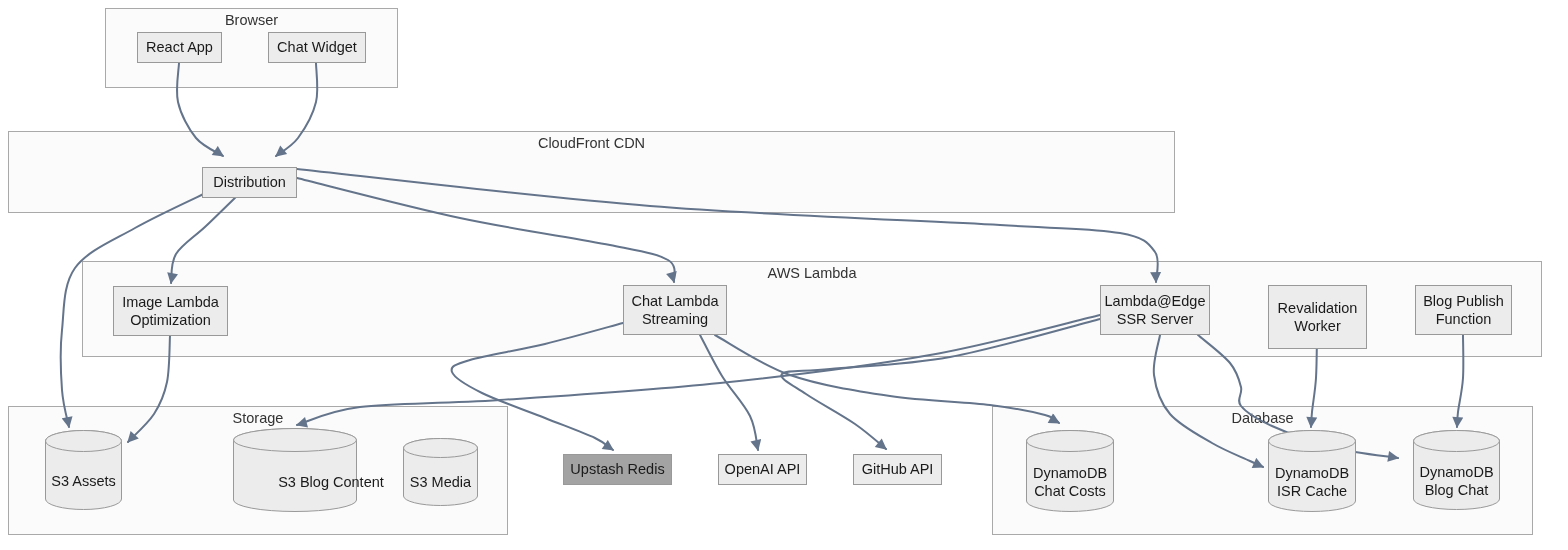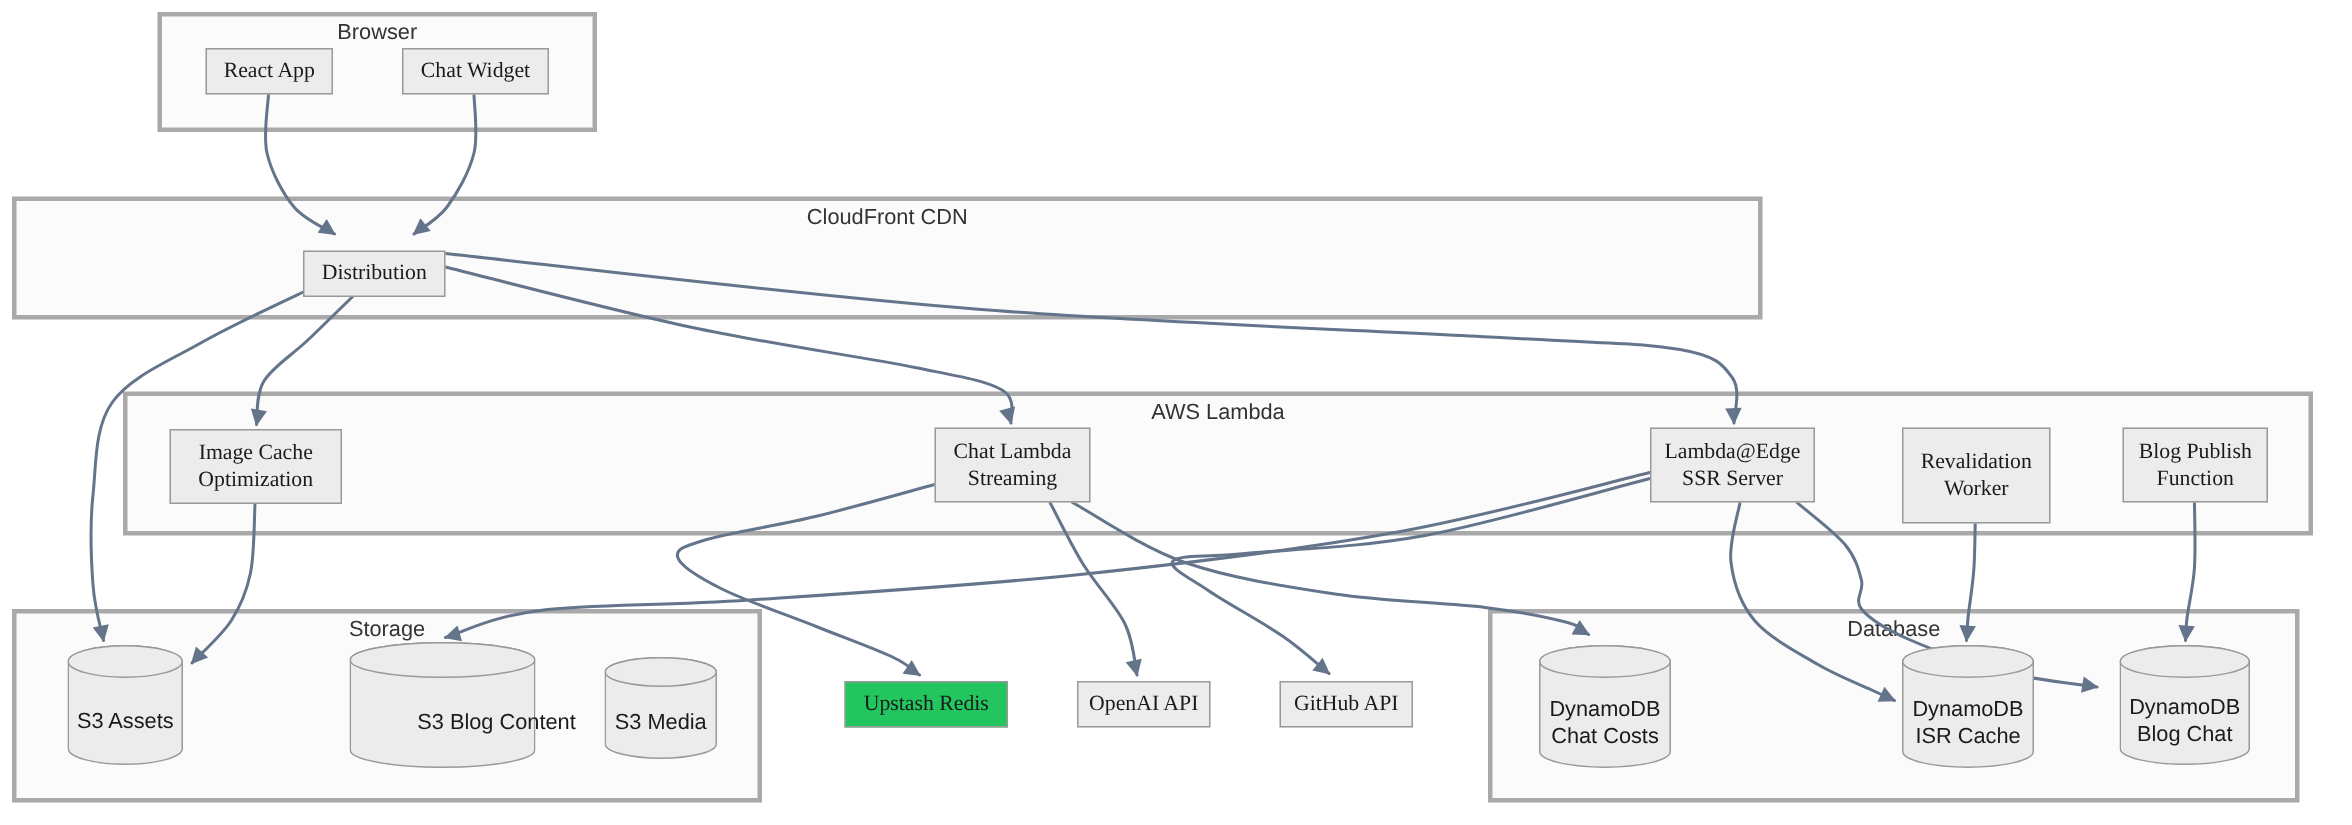--- a/index.html
+++ b/index.html
@@ -1,23 +1,23 @@
 <!DOCTYPE html>
 <html><head>
 <meta charset="utf-8">
 <style>
   html,body{margin:0;padding:0;background:#ffffff;}
   body{font-family:"Liberation Sans","DejaVu Sans",sans-serif;}
   #diagram{position:relative;overflow:hidden;background:#ffffff;}
-  .group{position:absolute;box-sizing:border-box;border:3px solid #701a75;background:#fbfbfb;}
+  .group{position:absolute;box-sizing:border-box;border:1px solid #701a75;background:#fbfbfb;}
   .group-label{position:absolute;top:3px;left:0;width:100%;text-align:center;
     font-size:14.5px;color:#333;white-space:nowrap;}
   .node{position:absolute;box-sizing:border-box;border:1px solid #999;background:#ececec;
     display:flex;flex-direction:column;align-items:center;justify-content:center;
-    font-size:14.5px;color:#1a1a1a;line-height:1.25;text-align:center;white-space:nowrap;font-family:Liberation Serif, serif;}
+    font-size:14.5px;color:#1a1a1a;line-height:1.25;text-align:center;white-space:nowrap;}
   .cyl{position:absolute;box-sizing:border-box;}
   .cyl svg{position:absolute;left:0;top:0;}
   .cyl .cyl-label{position:relative;width:100%;height:100%;display:flex;flex-direction:column;
     align-items:center;justify-content:center;font-size:14.5px;color:#1a1a1a;line-height:1.25;
     text-align:center;white-space:nowrap;}
   #edge-layer{position:absolute;left:0;top:0;pointer-events:none;}
   #edge-layer path.edge{fill:none;stroke-width:2;stroke-linecap:round;}
 </style>
 </head>
 <body>
@@ -64,40 +64,40 @@
     <div class="node" style="left: 137px; top: 32px; width: 85px; height: 31px; background: rgb(236, 236, 236); border-color: rgb(153, 153, 153); color: rgb(26, 26, 26);">
       <div>React App</div>
     </div>
     <div class="node" style="left: 268px; top: 32px; width: 98px; height: 31px; background: rgb(236, 236, 236); border-color: rgb(153, 153, 153); color: rgb(26, 26, 26);">
       <div>Chat Widget</div>
     </div>
     <div class="node" style="left: 202px; top: 167px; width: 95px; height: 31px; background: rgb(236, 236, 236); border-color: rgb(153, 153, 153); color: rgb(26, 26, 26);">
       <div>Distribution</div>
     </div>
     <div class="node" style="left: 113px; top: 286px; width: 115px; height: 50px; background: rgb(236, 236, 236); border-color: rgb(153, 153, 153); color: rgb(26, 26, 26);">
-      <div>Image Cache</div>
+      <div>Image Lambda</div>
       <div>Optimization</div>
     </div>
     <div class="node" style="left: 623px; top: 285px; width: 104px; height: 50px; background: rgb(236, 236, 236); border-color: rgb(153, 153, 153); color: rgb(26, 26, 26);">
       <div>Chat Lambda</div>
       <div>Streaming</div>
     </div>
     <div class="node" style="left: 1100px; top: 285px; width: 110px; height: 50px; background: rgb(236, 236, 236); border-color: rgb(153, 153, 153); color: rgb(26, 26, 26);">
       <div>Lambda@Edge</div>
       <div>SSR Server</div>
     </div>
     <div class="node" style="left: 1268px; top: 285px; width: 99px; height: 64px; background: rgb(236, 236, 236); border-color: rgb(153, 153, 153); color: rgb(26, 26, 26);">
       <div>Revalidation</div>
       <div>Worker</div>
     </div>
     <div class="node" style="left: 1415px; top: 285px; width: 97px; height: 50px; background: rgb(236, 236, 236); border-color: rgb(153, 153, 153); color: rgb(26, 26, 26);">
       <div>Blog Publish</div>
       <div>Function</div>
     </div>
-    <div class="node" style="left: 563px; top: 454px; width: 109px; height: 31px; background: #22c55e; border-color: rgb(153, 153, 153); color: rgb(26, 26, 26);">
+    <div class="node" style="left: 563px; top: 454px; width: 109px; height: 31px; background: #a3a3a3; border-color: rgb(153, 153, 153); color: rgb(26, 26, 26);">
       <div>Upstash Redis</div>
     </div>
     <div class="node" style="left: 718px; top: 454px; width: 89px; height: 31px; background: rgb(236, 236, 236); border-color: rgb(153, 153, 153); color: rgb(26, 26, 26);">
       <div>OpenAI API</div>
     </div>
     <div class="node" style="left: 853px; top: 454px; width: 89px; height: 31px; background: rgb(236, 236, 236); border-color: rgb(153, 153, 153); color: rgb(26, 26, 26);">
       <div>GitHub API</div>
     </div>
     <div class="cyl" style="left: 45px; top: 430px; width: 77px; height: 80px;">
       <svg width="77" height="80">

